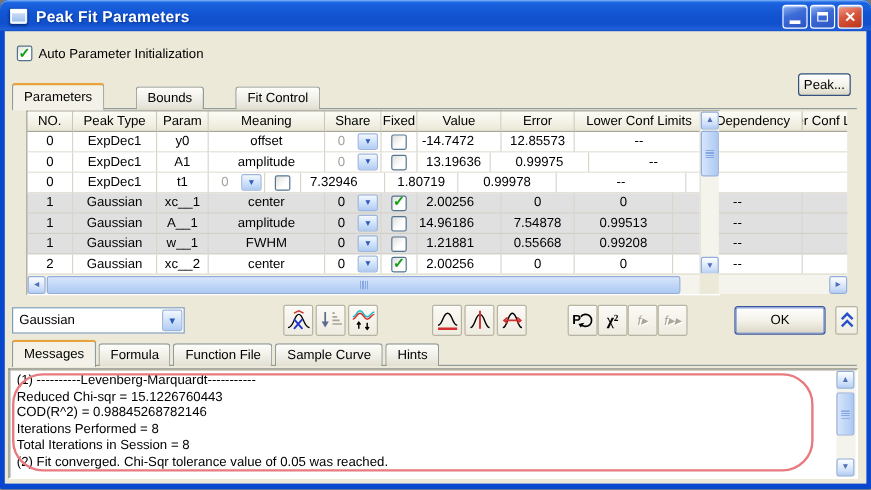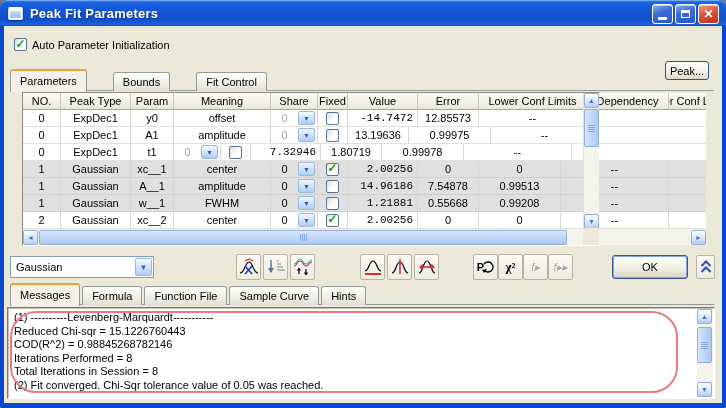--- a/index.html
+++ b/index.html
@@ -86,21 +86,21 @@
   .trow.shaded { background:#E0E0E0; }
   .td {
     border-right:1px solid #D9D6CC; border-bottom:1px solid #E4E2D8;
     display:flex; align-items:center; justify-content:center;
     overflow:hidden; white-space:nowrap;
   }
   .trow.shaded .td { border-bottom-color:#D2D0C6; }
   .c0{width:38px}.c1{width:70px}.c2{width:43px}.c3{width:97px}.c4{width:47px}
   .c5{width:30px}.c6{width:70px}.c7{width:61px}.c8{width:82px}.c9{width:108px}
   .c10{flex:1; border-right:none;}
-  .td.num { justify-content:flex-end; padding-right:4px;font-family:Liberation Mono, monospace; }
+  .td.num { justify-content:flex-end; padding-right:22px; }
   .share-cell { padding:0 2px; gap:2px; }
   .share-num { flex:1; text-align:center; }
   .share-num.dis { color:#A3A29B; }
   .mini-combo {
     width:17px; height:14px; border:1px solid #9EB6DC; border-radius:2px;
     background:linear-gradient(180deg,#F2F8FE,#C4DAF8 70%,#AFCCF4);
     display:flex; align-items:center; justify-content:center; cursor:pointer;
   }
   .mini-combo .mc-arrow { font-size:7px; color:#2C5CB8; line-height:7px; }
   

